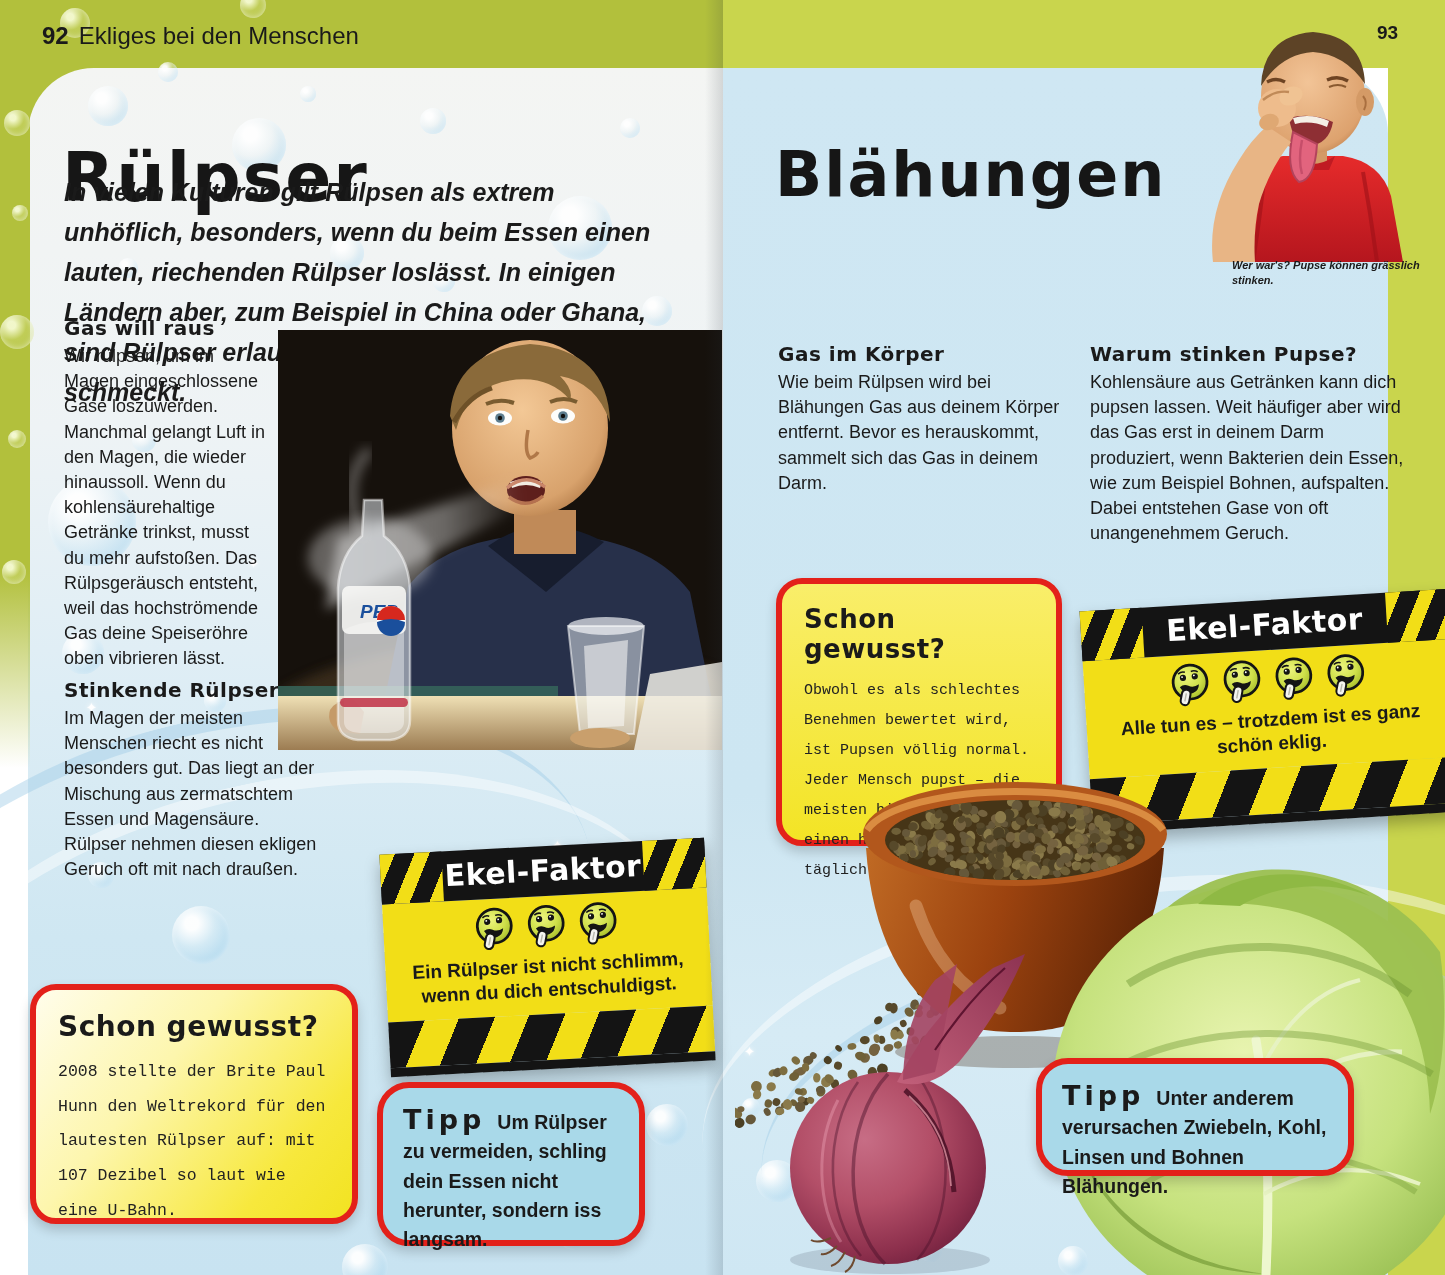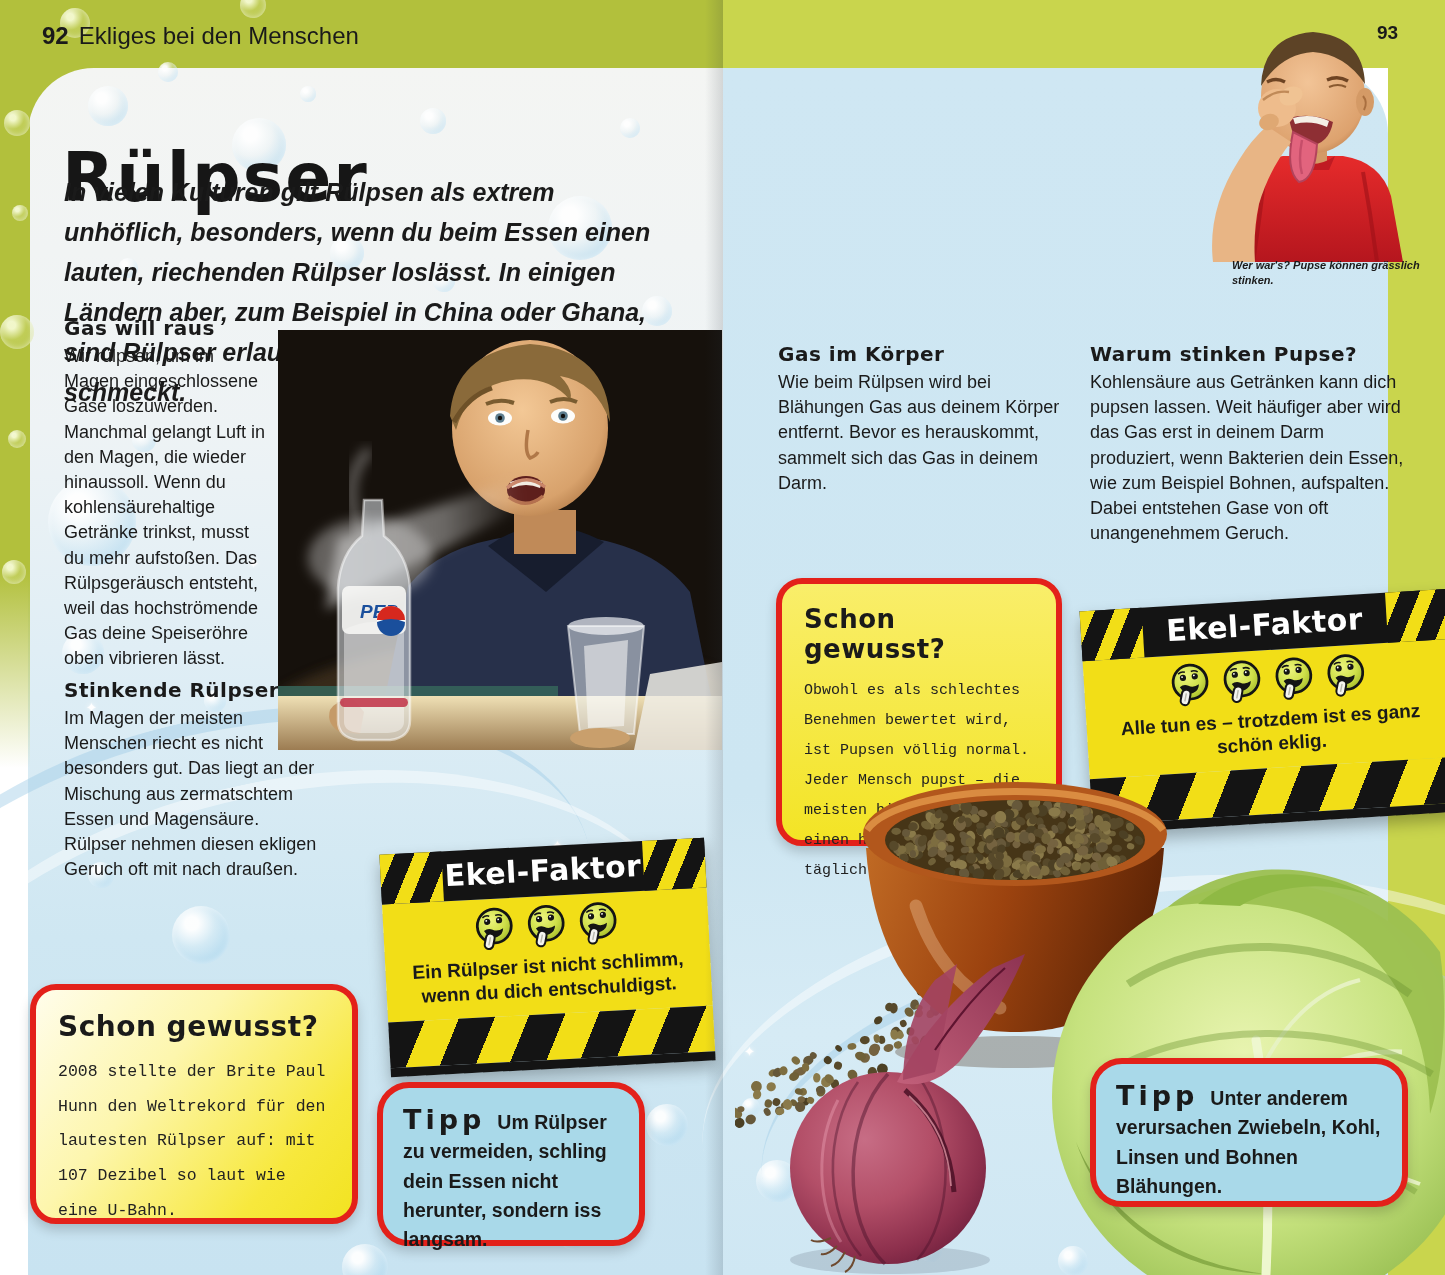--- a/index.html
+++ b/index.html
@@ -275,20 +275,21 @@
     <h3 class="stamp sg-title">Schon gewusst?</h3>
     <p class="sg-text">2008 stellte der Brite Paul Hunn den Weltrekord für den lautesten Rülpser auf: mit 107 Dezibel so laut wie eine U-Bahn.</p>
   </div>
 
   <div class="abs tipp" style="left:377px;top:1082px;width:268px;height:164px">
     <span class="stamp tipp-label">Tipp</span><span class="tipp-text">Um Rülpser zu vermeiden, schling dein Essen nicht herunter, sondern iss langsam.</span>
   </div>
 
   <div class="abs pg-num-right" style="left:1377px;top:22px">93</div>
 
+  <h1 class="abs stamp big-title" style="left:775px;top:102px;font-size:62px">Blähungen</h1>
 
 
   <div class="abs photo" style="left:1205px;top:20px;width:212px;height:242px;z-index:5">
     <svg viewBox="0 0 212 242" width="212" height="242">
       <defs>
         <radialGradient id="skin2" cx="45%" cy="38%" r="72%">
           <stop offset="0" stop-color="#f2c497"></stop>
             <stop offset="0.8" stop-color="#dda26e"></stop>
             <stop offset="1" stop-color="#b87a48"></stop>
         </radialGradient>
@@ -855,17 +856,17 @@
       <path d="M212 300 C252 258 304 238 354 240" stroke="#e6f2c2" stroke-width="5" fill="none"></path>
       <path d="M214 332 C170 292 128 282 78 292" stroke="#e6f2c2" stroke-width="5" fill="none"></path>
       <path d="M216 382 C270 352 322 352 372 372" stroke="#e6f2c2" stroke-width="4" fill="none"></path>
       <path d="M213 258 C238 208 270 178 312 168" stroke="#e6f2c2" stroke-width="4" fill="none"></path>
       <path d="M80 172 C160 120 282 122 362 182" stroke="rgba(110,150,50,0.45)" stroke-width="8" fill="none"></path>
       <path d="M58 262 C140 210 292 206 384 262" stroke="rgba(110,150,50,0.4)" stroke-width="7" fill="none"></path>
       <path d="M96 372 C160 330 290 326 368 380" stroke="rgba(110,150,50,0.35)" stroke-width="6" fill="none"></path>
     </svg>
   </div>
 
-  <div class="abs tipp" style="left:1090px;top:1058px;width:318px;height:149px;z-index:6">
+  <div class="abs tipp" style="left:1036px;top:1058px;width:318px;height:118px;z-index:6">
     <span class="stamp tipp-label">Tipp</span><span class="tipp-text">Unter anderem verursachen Zwiebeln, Kohl, Linsen und Bohnen Blähungen.</span>
   </div>
 
 </div>
 
 </body></html>

